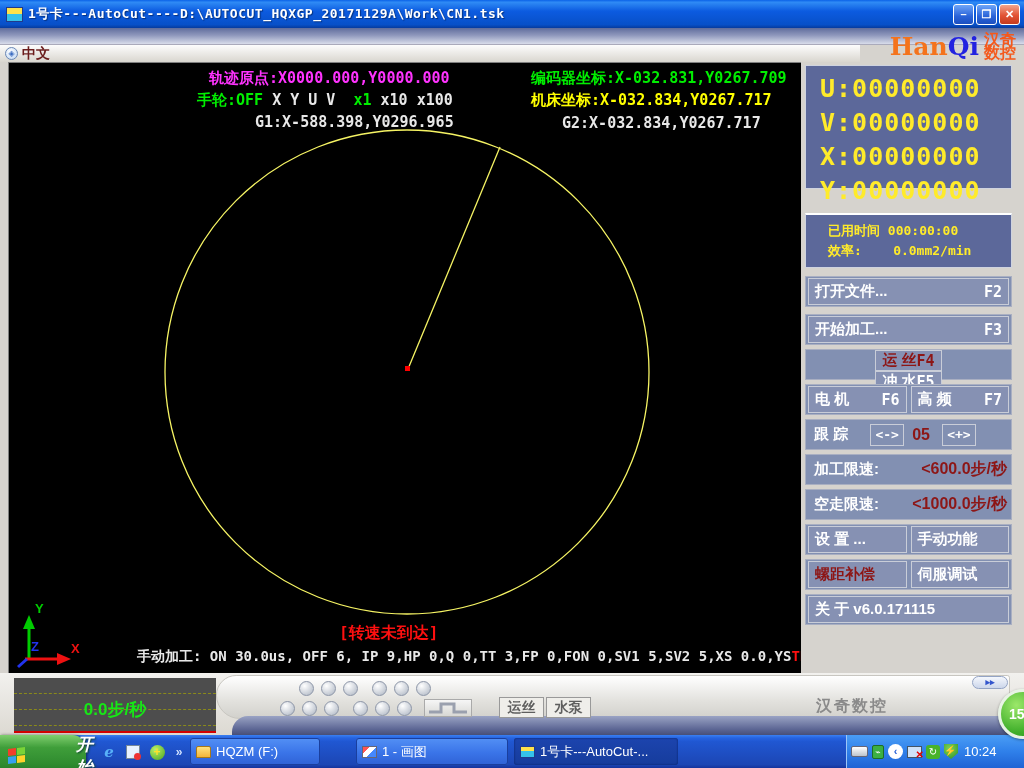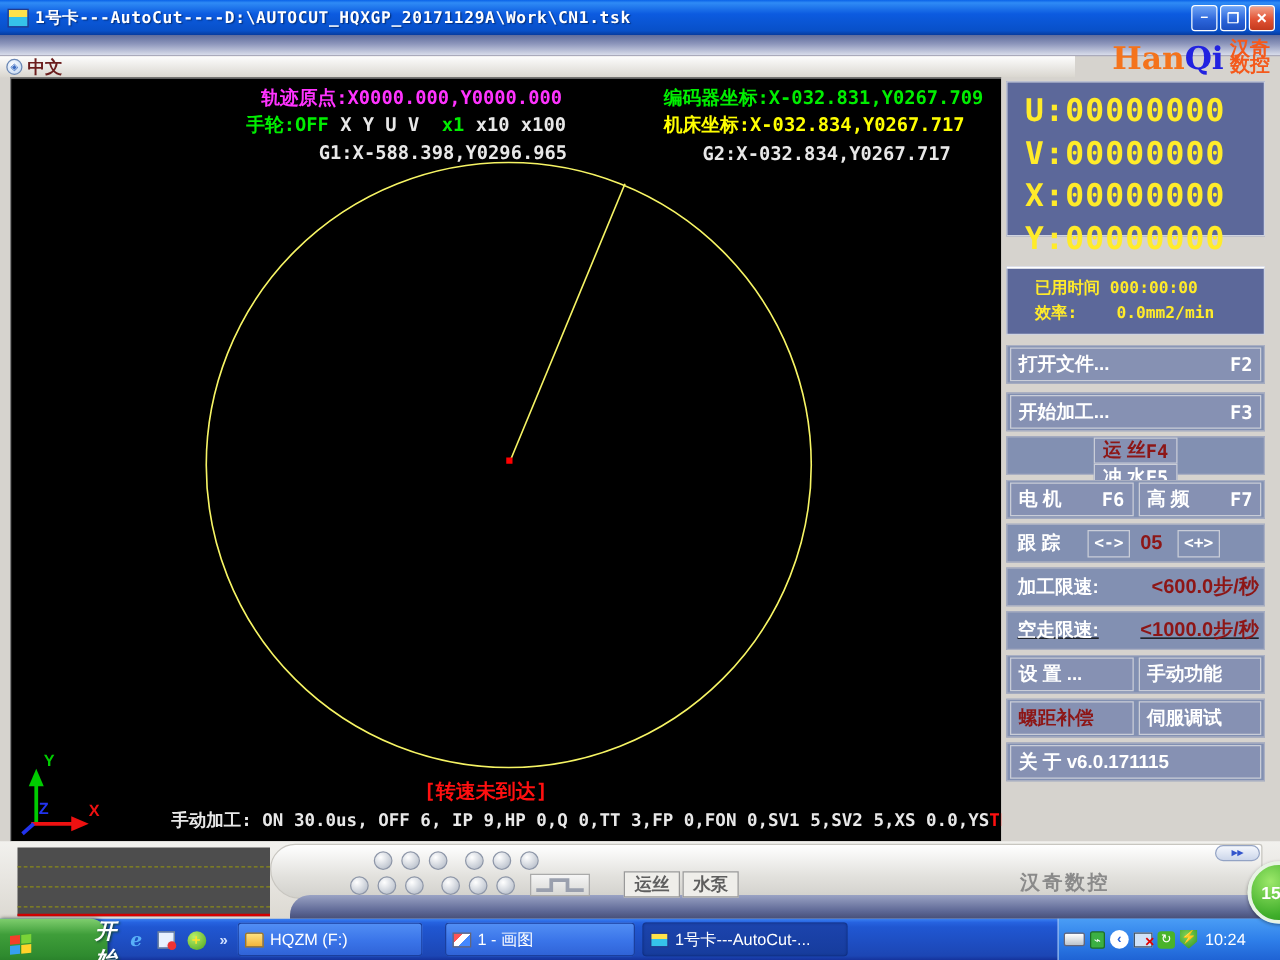--- a/index.html
+++ b/index.html
@@ -235,21 +235,21 @@
     <div class="prow" style="top:357px;">
       <span class="row-label">跟 踪</span>
       <span class="small-btn" style="margin-left:22px;">&lt;-&gt;</span>
       <span class="row-value" style="margin:0 8px;">05</span>
       <span class="small-btn">&lt;+&gt;</span>
     </div>
     <div class="prow" style="top:392px;">
       <span class="row-label">加工限速:</span>
       <span class="row-value">&lt;600.0步/秒</span>
     </div>
-    <div class="prow" style="top:427px;text-decoration:underline;">
+    <div class="prow" style="top:427px;">
       <span class="row-label">空走限速:</span>
       <span class="row-value">&lt;1000.0步/秒</span>
     </div>
     <div class="prow" style="top:462px;">
       <div class="pbtn">
           <span>设 置 ...</span>
         </div>
       <div class="pbtn">
           <span>手动功能</span>
         </div>
@@ -270,20 +270,21 @@
   </div>
 
   <div id="bottom-area">
     <div id="white-panel"></div>
     <div id="slate-strip"></div>
 
     <div id="speed-graph">
       <div class="dash" style="top:15px;"></div>
       <div class="dash" style="top:31px;"></div>
       <div class="dash" style="top:47px;"></div>
+      <div id="speed-text">0.0步/秒</div>
       <div id="graph-baseline"></div>
     </div>
 
     <div class="led-group" style="left:299px; top:8px;">
       <i class="led"></i>
         <i class="led"></i>
         <i class="led"></i>
     </div>
     <div class="led-group" style="left:372px; top:8px;">
       <i class="led"></i>
@@ -329,21 +330,21 @@
     <div class="ql-icon" style="left:124px;">
       <span style="width:14px;height:14px;background:linear-gradient(135deg,#e8f2ff 60%,#bcd4f0);border:1px solid #789;display:inline-block;position:relative;">
         <span style="position:absolute;right:-2px;bottom:-2px;width:7px;height:7px;background:#e33;border-radius:50%;"></span>
         </span>
     </div>
     <div class="ql-icon" style="left:148px;">
       <span style="width:15px;height:15px;border-radius:50%;background:radial-gradient(circle at 35% 30%,#b8f06a,#4aa31e);color:#ffe12a;font-size:12px;line-height:14px;text-align:center;display:inline-block;">+</span>
     </div>
     <div class="ql-icon" style="left:170px; color:#cfe0ff; font-size:12px;">»</div>
 
-    <div class="taskbtn" style="left:190px; width:148px;">
+    <div class="taskbtn" style="left:190px; width:130px;">
       <span class="ticon" style="background:linear-gradient(180deg,#ffe280,#f2b43a);border:1px solid #a87818;border-radius:2px 2px 0 0;"></span>
       <span>HQZM (F:)</span>
     </div>
     <div class="taskbtn" style="left:356px; width:152px;">
       <span class="ticon" style="background:linear-gradient(135deg,#f55 0 30%,#fff 30% 60%,#48f 60% 100%);border:1px solid #667;"></span>
       <span>1 - 画图</span>
     </div>
     <div class="taskbtn active" style="left:514px; width:164px;">
       <span class="ticon" style="background:linear-gradient(180deg,#ffe24a 0 45%,#35c2ea 45% 100%);border:1px solid #223a8a;"></span>
       <span>1号卡---AutoCut-...</span>

